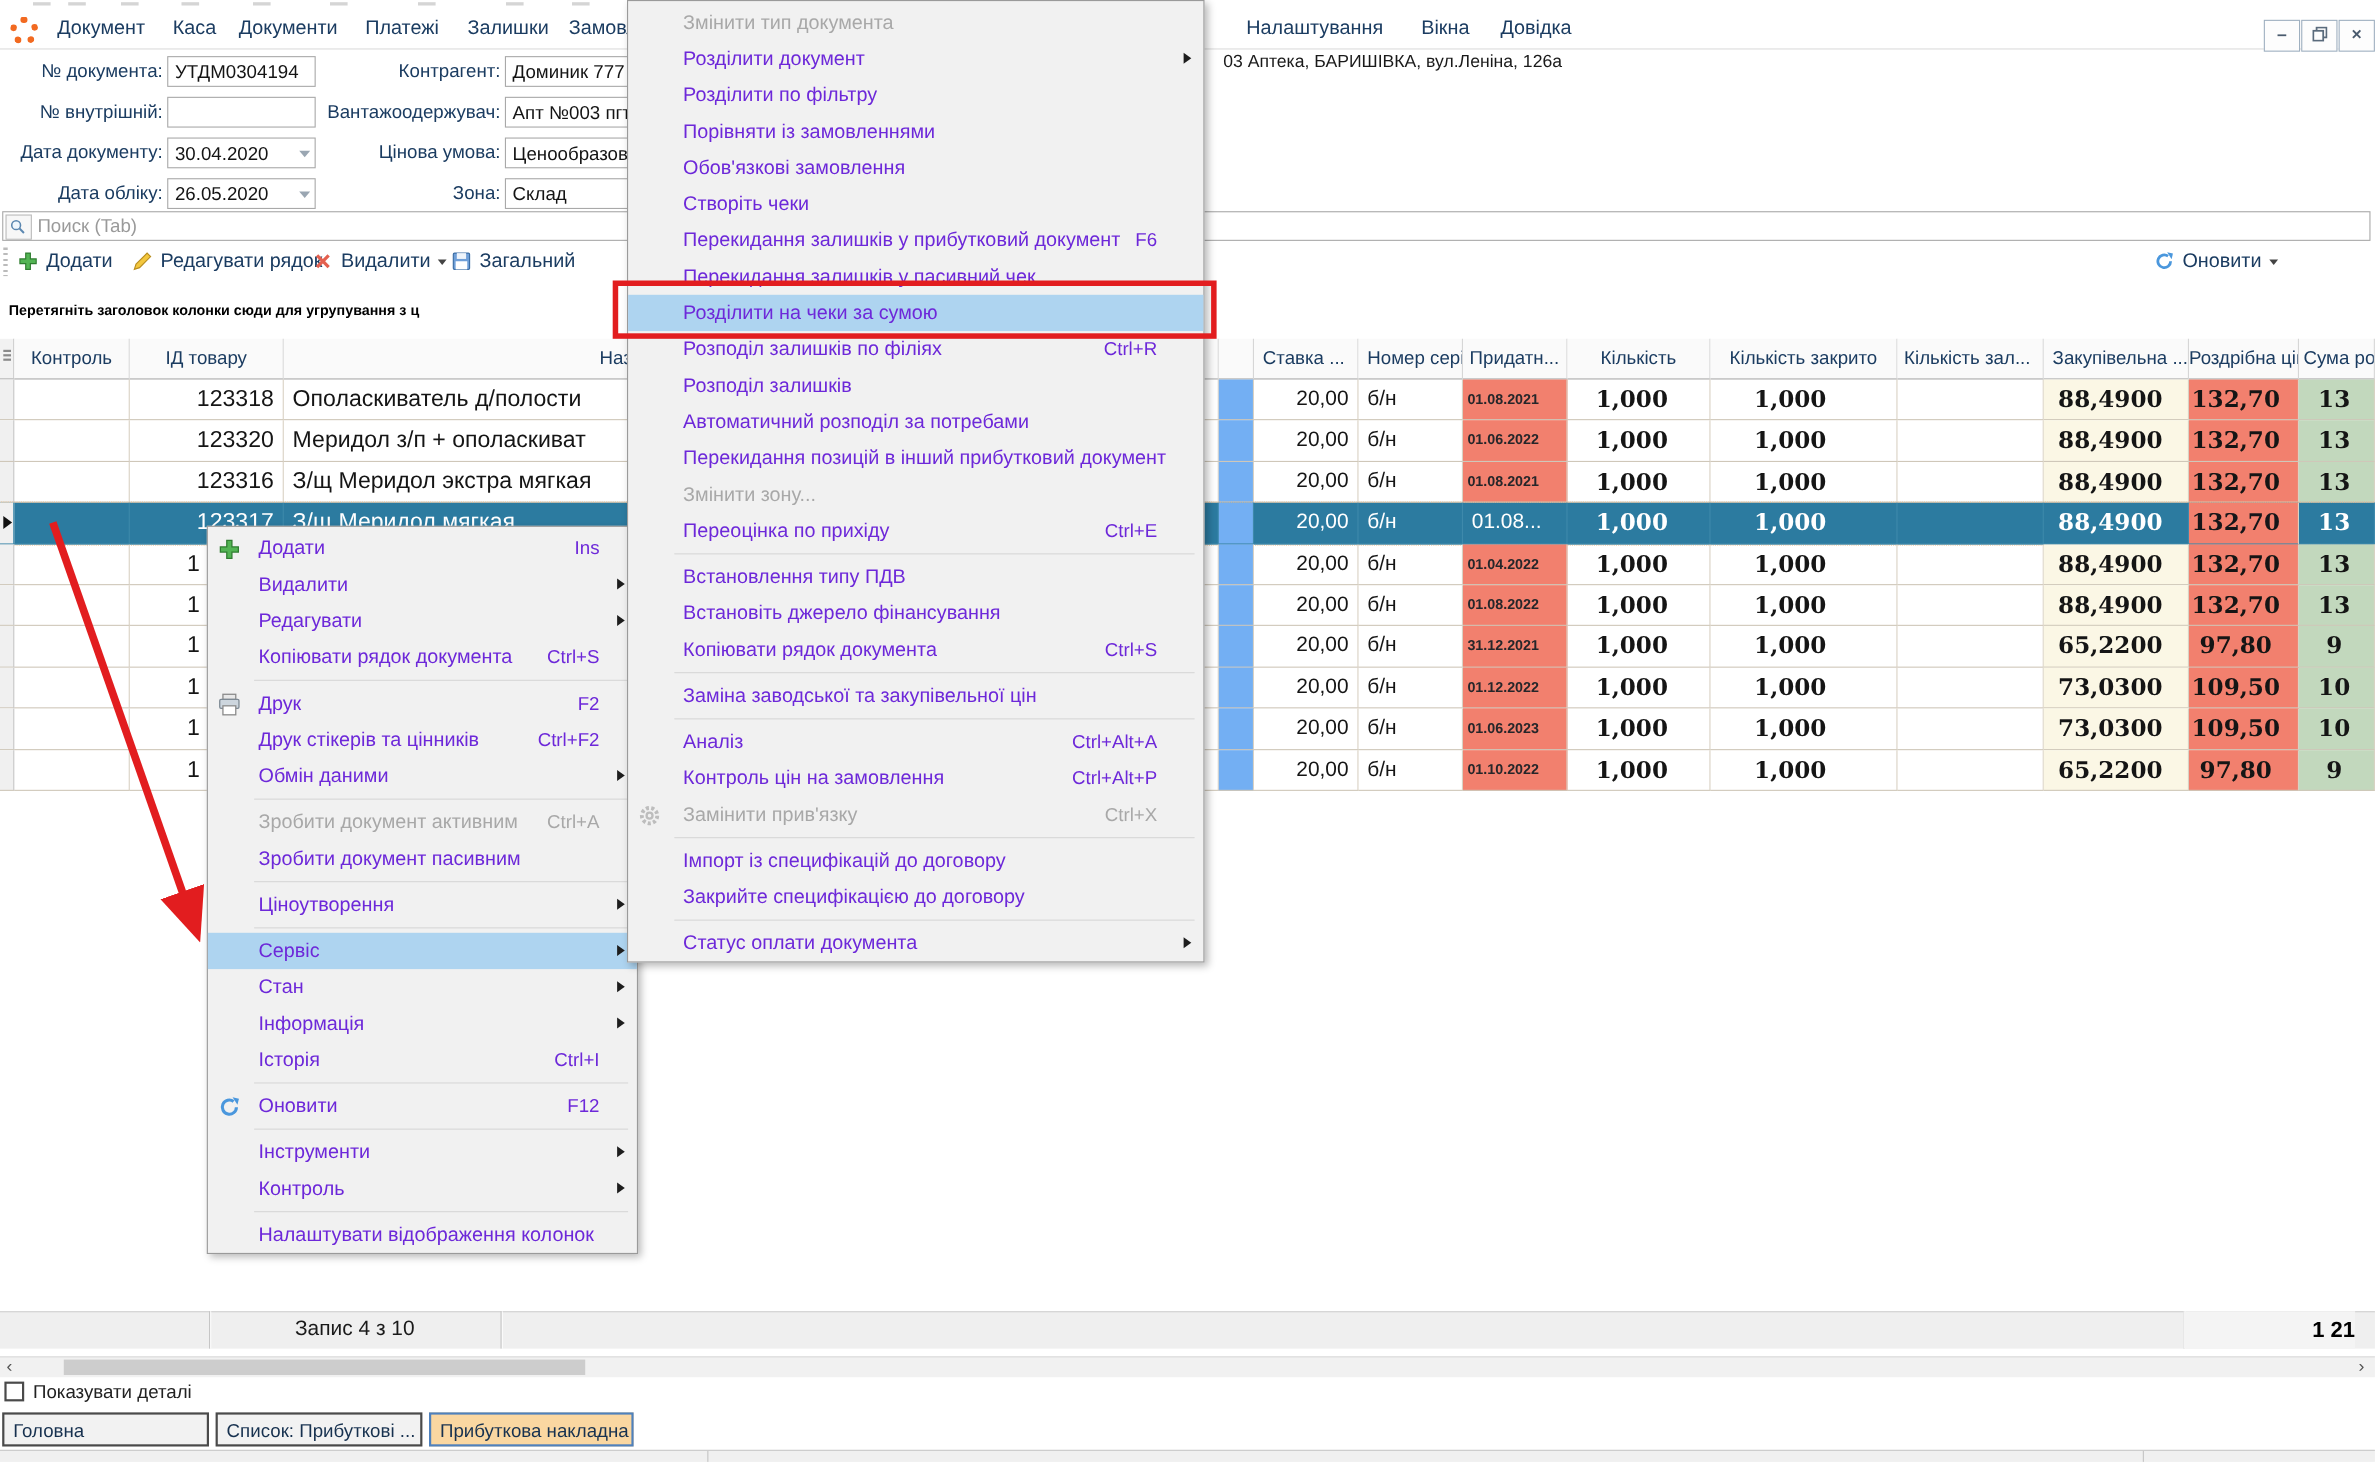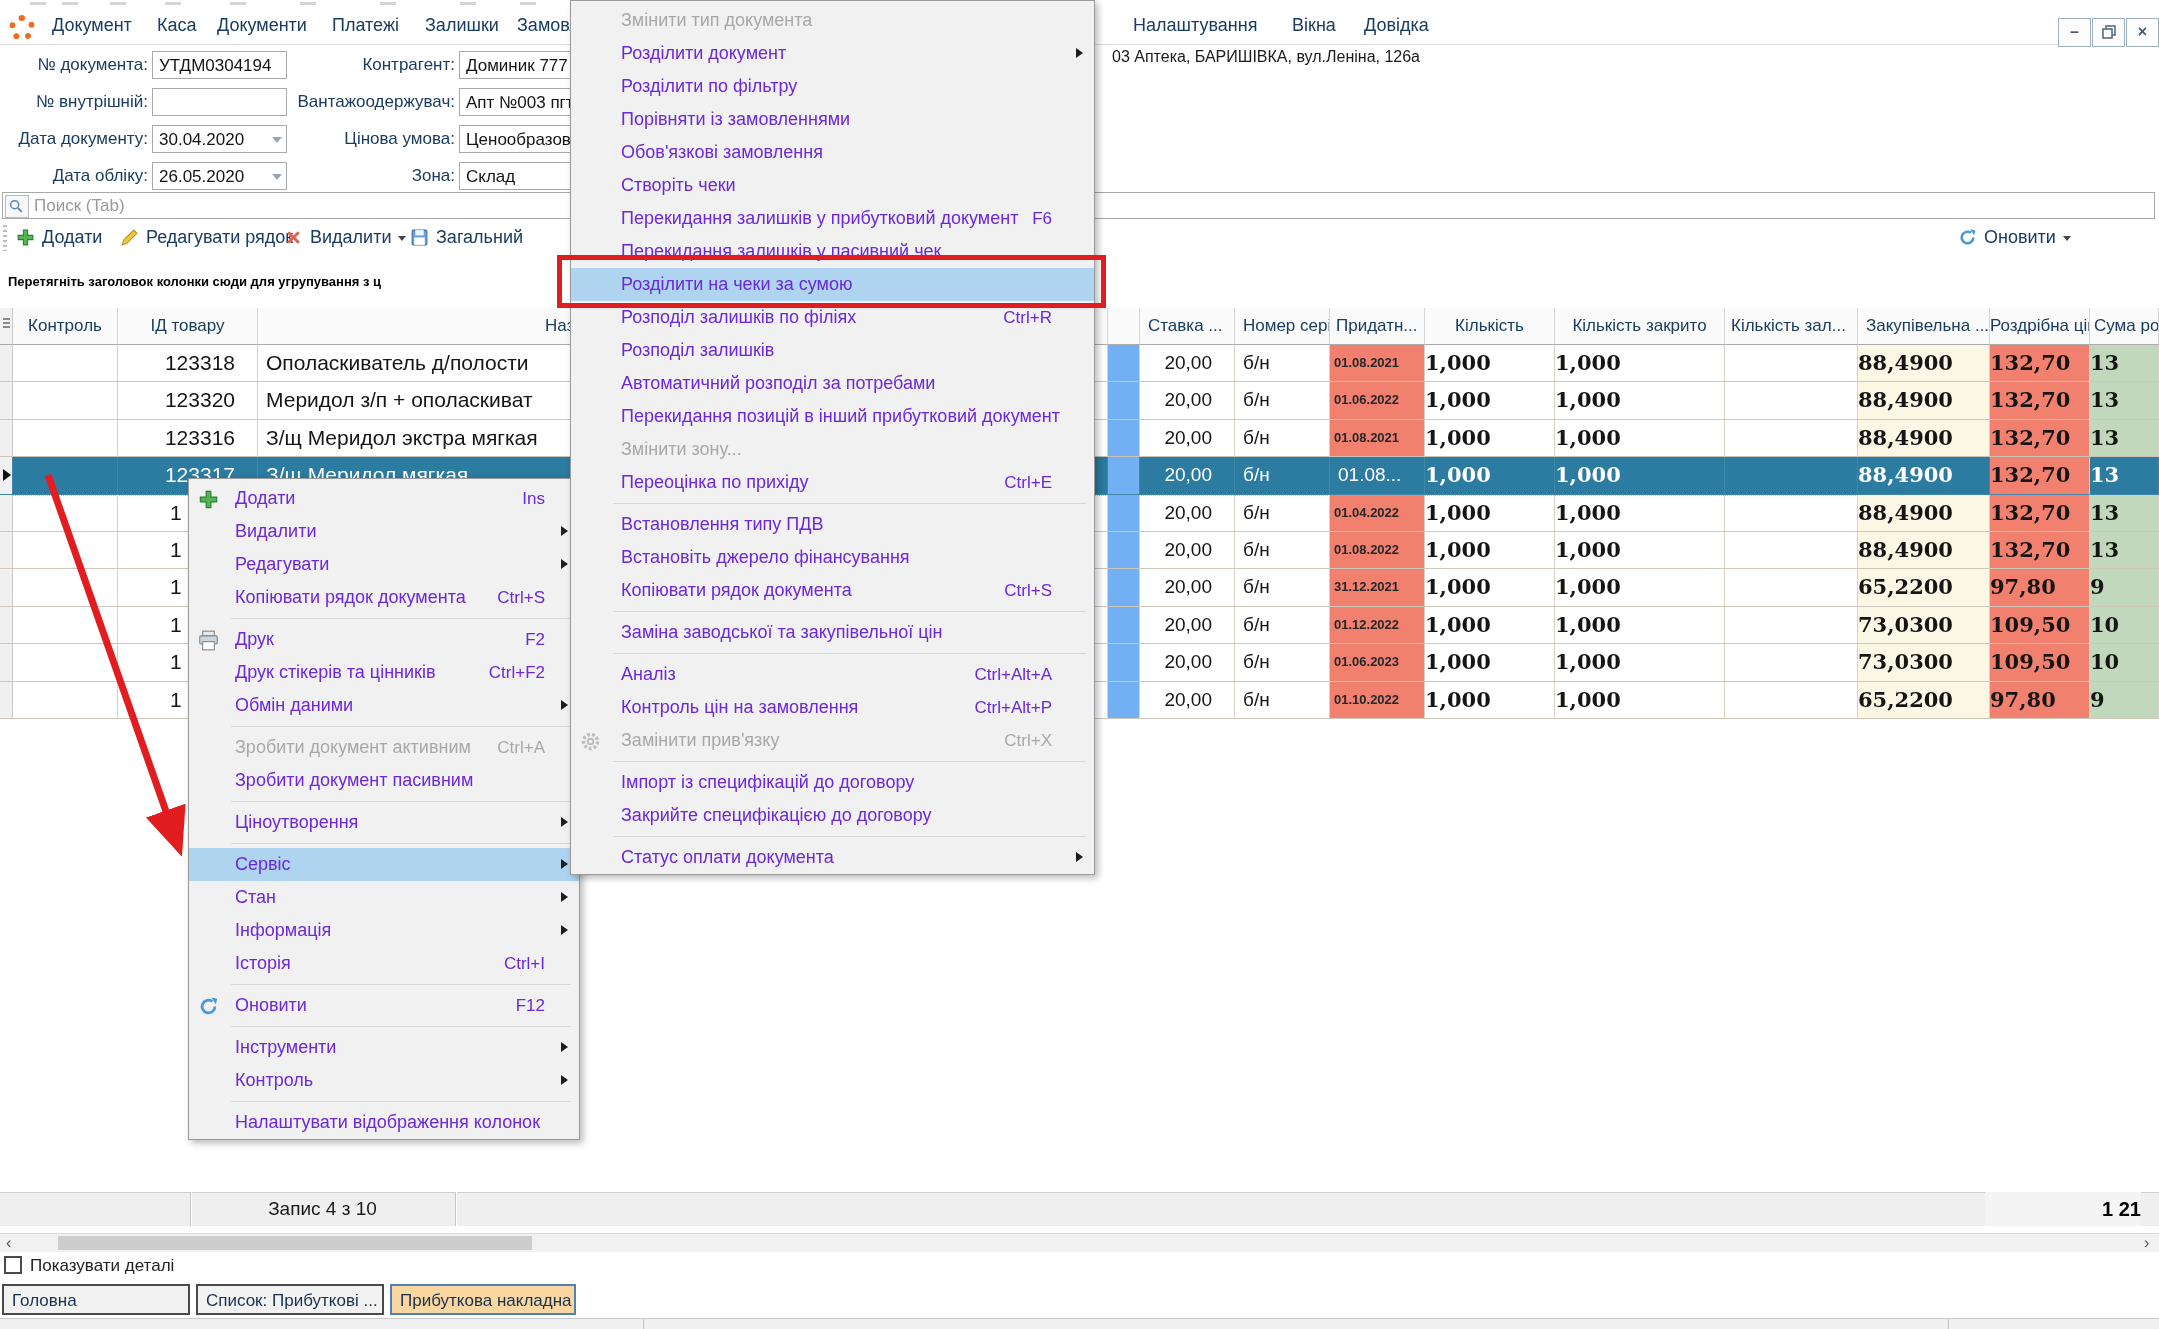--- a/index.html
+++ b/index.html
@@ -29,24 +29,24 @@
   
   #grouppanel{position:absolute;left:8px;top:264px;height:36px;line-height:36px;font-size:13px;font-weight:bold;color:#000;white-space:nowrap;}
   
   .hcell{position:absolute;top:308px;height:37px;background:#fafafa;border-right:1px solid #d6d6d6;border-bottom:1px solid #ababab;font-size:17px;color:#1b3c61;line-height:36px;overflow:hidden;white-space:nowrap;box-sizing:border-box;}
   .hc{text-align:center;}
   .corner{position:absolute;left:0;top:308px;width:13px;height:37px;background:#f2f2f2;border-right:1px solid #c9c9c9;border-bottom:1px solid #ababab;box-sizing:border-box;}
   .corner:after{content:"";position:absolute;left:3px;top:10px;width:7px;height:2px;background:#8a8a8a;box-shadow:0 4px 0 #8a8a8a,0 8px 0 #8a8a8a;}
   .row{position:absolute;left:0;width:2159px;}
   .cell{position:absolute;top:0;height:100%;border-right:1px solid #d9d1c3;border-bottom:1px solid #cfc7b9;overflow:hidden;white-space:nowrap;box-sizing:border-box;font-size:21px;color:#151515;line-height:36px;}
   .c-ind{background:#f0f0f0;border-right:1px solid #c9c9c9;}
-  .r{text-align:right;padding-right:22px;}
+  .r{text-align:right;padding-right:8px;}
   .pl{padding-left:8px;}
   .f19{font-size:19px;}
-  .num{font-family:"DejaVu Serif","Liberation Serif",serif;font-weight:bold;text-align:left;}
+  .num{font-family:"DejaVu Serif","Liberation Serif",serif;font-weight:bold;text-align:center;}
   .sm{font-size:13px;font-weight:bold;padding-left:4px;color:#26262a;}
   .redbg{background:#f2806e;}
   .cream{background:#fbf7e5;}
   .green{background:#c2d8bd;}
   .flag{background:#73aff3;}
   .idpart{text-align:left;padding-left:52px;}
   .row.sel{background:#2c7ba0;outline:1px dotted #e0b98c;}
   .row.sel .cell{color:#fff;border-right-color:#3e89ab;border-bottom-color:#3e89ab;}
   .row.sel .cell.redbg{color:#16161a;border-right-color:#d9d1c3;}
   .rowmark{position:absolute;left:3px;top:12px;width:0;height:0;border-left:8px solid #111;border-top:6px solid transparent;border-bottom:6px solid transparent;}

